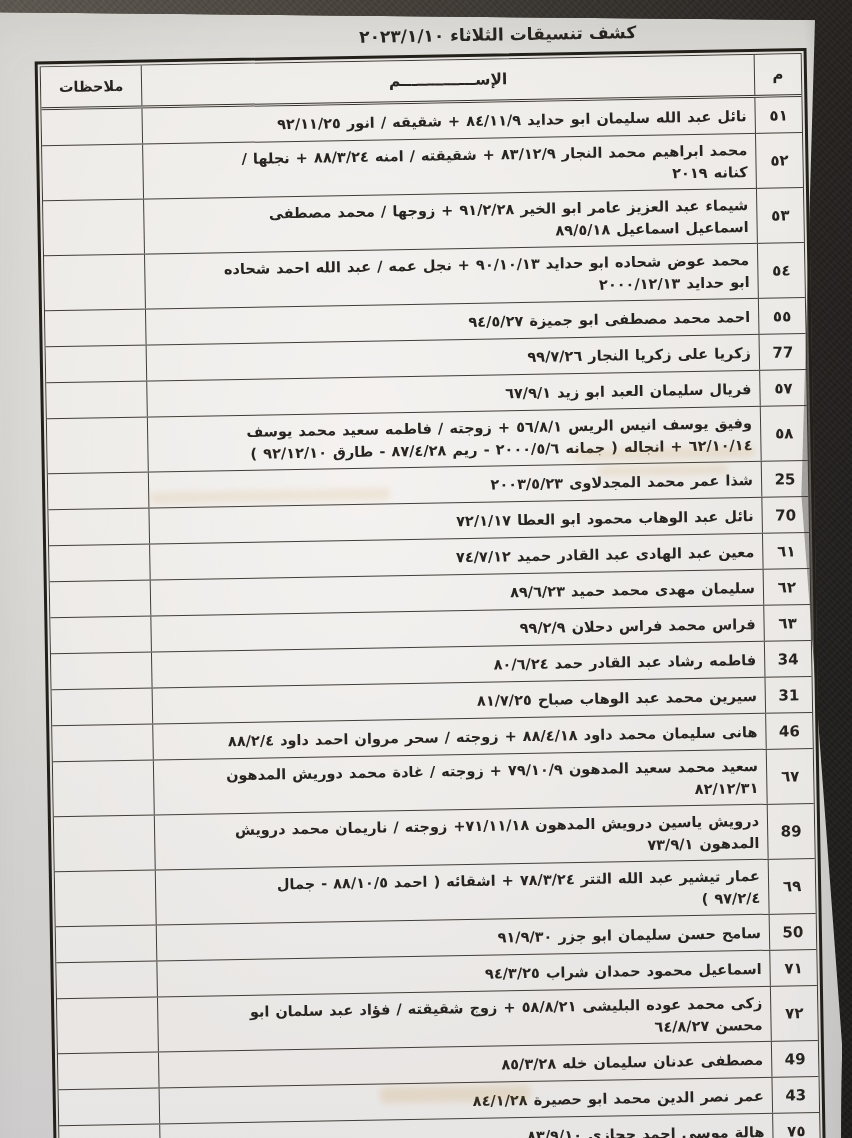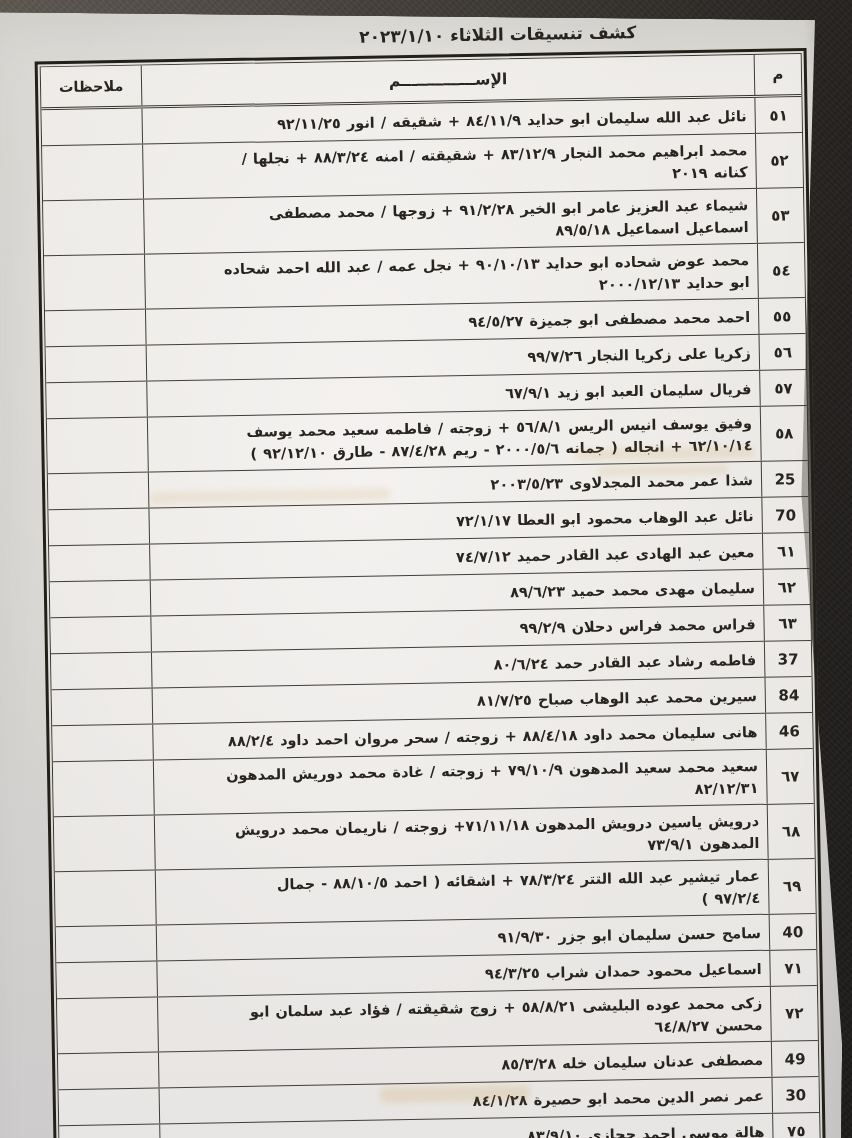--- a/index.html
+++ b/index.html
@@ -105,21 +105,21 @@
     <div class="cell c-serial">٥٤</div>
     <div class="cell c-name">محمد عوض شحاده ابو حدايد ٩٠/١٠/١٣ + نجل عمه / عبد الله احمد شحاده ابو حدايد ٢٠٠٠/١٢/١٣</div>
     <div class="cell c-notes"></div>
   </div>
           <div class="trow">
     <div class="cell c-serial">٥٥</div>
     <div class="cell c-name">احمد محمد مصطفى ابو جميزة ٩٤/٥/٢٧</div>
     <div class="cell c-notes"></div>
   </div>
           <div class="trow">
-    <div class="cell c-serial">٥٦</div>
+    <div class="cell c-serial">77</div>
     <div class="cell c-name">زكريا على زكريا النجار ٩٩/٧/٢٦</div>
     <div class="cell c-notes"></div>
   </div>
           <div class="trow">
     <div class="cell c-serial">٥٧</div>
     <div class="cell c-name">فريال سليمان العبد ابو زيد ٦٧/٩/١</div>
     <div class="cell c-notes"></div>
   </div>
           <div class="trow">
     <div class="cell c-serial">٥٨</div>
@@ -145,71 +145,71 @@
     <div class="cell c-serial">٦٢</div>
     <div class="cell c-name">سليمان مهدى محمد حميد ٨٩/٦/٢٣</div>
     <div class="cell c-notes"></div>
   </div>
           <div class="trow">
     <div class="cell c-serial">٦٣</div>
     <div class="cell c-name">فراس محمد فراس دحلان ٩٩/٢/٩</div>
     <div class="cell c-notes"></div>
   </div>
           <div class="trow">
-    <div class="cell c-serial">37</div>
+    <div class="cell c-serial">34</div>
     <div class="cell c-name">فاطمه رشاد عبد القادر حمد ٨٠/٦/٢٤</div>
     <div class="cell c-notes"></div>
   </div>
           <div class="trow">
-    <div class="cell c-serial">84</div>
+    <div class="cell c-serial">31</div>
     <div class="cell c-name">سيرين محمد عبد الوهاب صباح ٨١/٧/٢٥</div>
     <div class="cell c-notes"></div>
   </div>
           <div class="trow">
     <div class="cell c-serial">46</div>
     <div class="cell c-name">هانى سليمان محمد داود ٨٨/٤/١٨ + زوجته / سحر مروان احمد داود ٨٨/٢/٤</div>
     <div class="cell c-notes"></div>
   </div>
           <div class="trow">
     <div class="cell c-serial">٦٧</div>
     <div class="cell c-name">سعيد محمد سعيد المدهون ٧٩/١٠/٩ + زوجته / غادة محمد دوريش المدهون ٨٢/١٢/٣١</div>
     <div class="cell c-notes"></div>
   </div>
           <div class="trow">
-    <div class="cell c-serial">٦٨</div>
+    <div class="cell c-serial">89</div>
     <div class="cell c-name">درويش ياسين درويش المدهون ٧١/١١/١٨+ زوجته / ناريمان محمد درويش المدهون ٧٣/٩/١</div>
     <div class="cell c-notes"></div>
   </div>
           <div class="trow">
     <div class="cell c-serial">٦٩</div>
     <div class="cell c-name">عمار تيشير عبد الله التتر ٧٨/٣/٢٤ + اشقائه ( احمد ٨٨/١٠/٥ - جمال ٩٧/٢/٤ )</div>
     <div class="cell c-notes"></div>
   </div>
           <div class="trow">
-    <div class="cell c-serial">40</div>
+    <div class="cell c-serial">50</div>
     <div class="cell c-name">سامح حسن سليمان ابو جزر ٩١/٩/٣٠</div>
     <div class="cell c-notes"></div>
   </div>
           <div class="trow">
     <div class="cell c-serial">٧١</div>
     <div class="cell c-name">اسماعيل محمود حمدان شراب ٩٤/٣/٢٥</div>
     <div class="cell c-notes"></div>
   </div>
           <div class="trow">
     <div class="cell c-serial">٧٢</div>
     <div class="cell c-name">زكى محمد عوده البليشى ٥٨/٨/٢١ + زوج شقيقته / فؤاد عبد سلمان ابو محسن ٦٤/٨/٢٧</div>
     <div class="cell c-notes"></div>
   </div>
           <div class="trow">
     <div class="cell c-serial">49</div>
     <div class="cell c-name">مصطفى عدنان سليمان خله ٨٥/٣/٢٨</div>
     <div class="cell c-notes"></div>
   </div>
           <div class="trow">
-    <div class="cell c-serial">30</div>
+    <div class="cell c-serial">43</div>
     <div class="cell c-name">عمر نصر الدين محمد ابو حصيرة ٨٤/١/٢٨</div>
     <div class="cell c-notes"></div>
   </div>
           <div class="trow">
     <div class="cell c-serial">٧٥</div>
     <div class="cell c-name">هالة موسى احمد حجازي ٨٣/٩/١٠</div>
     <div class="cell c-notes"></div>
   </div>
         </div>
     </div>

